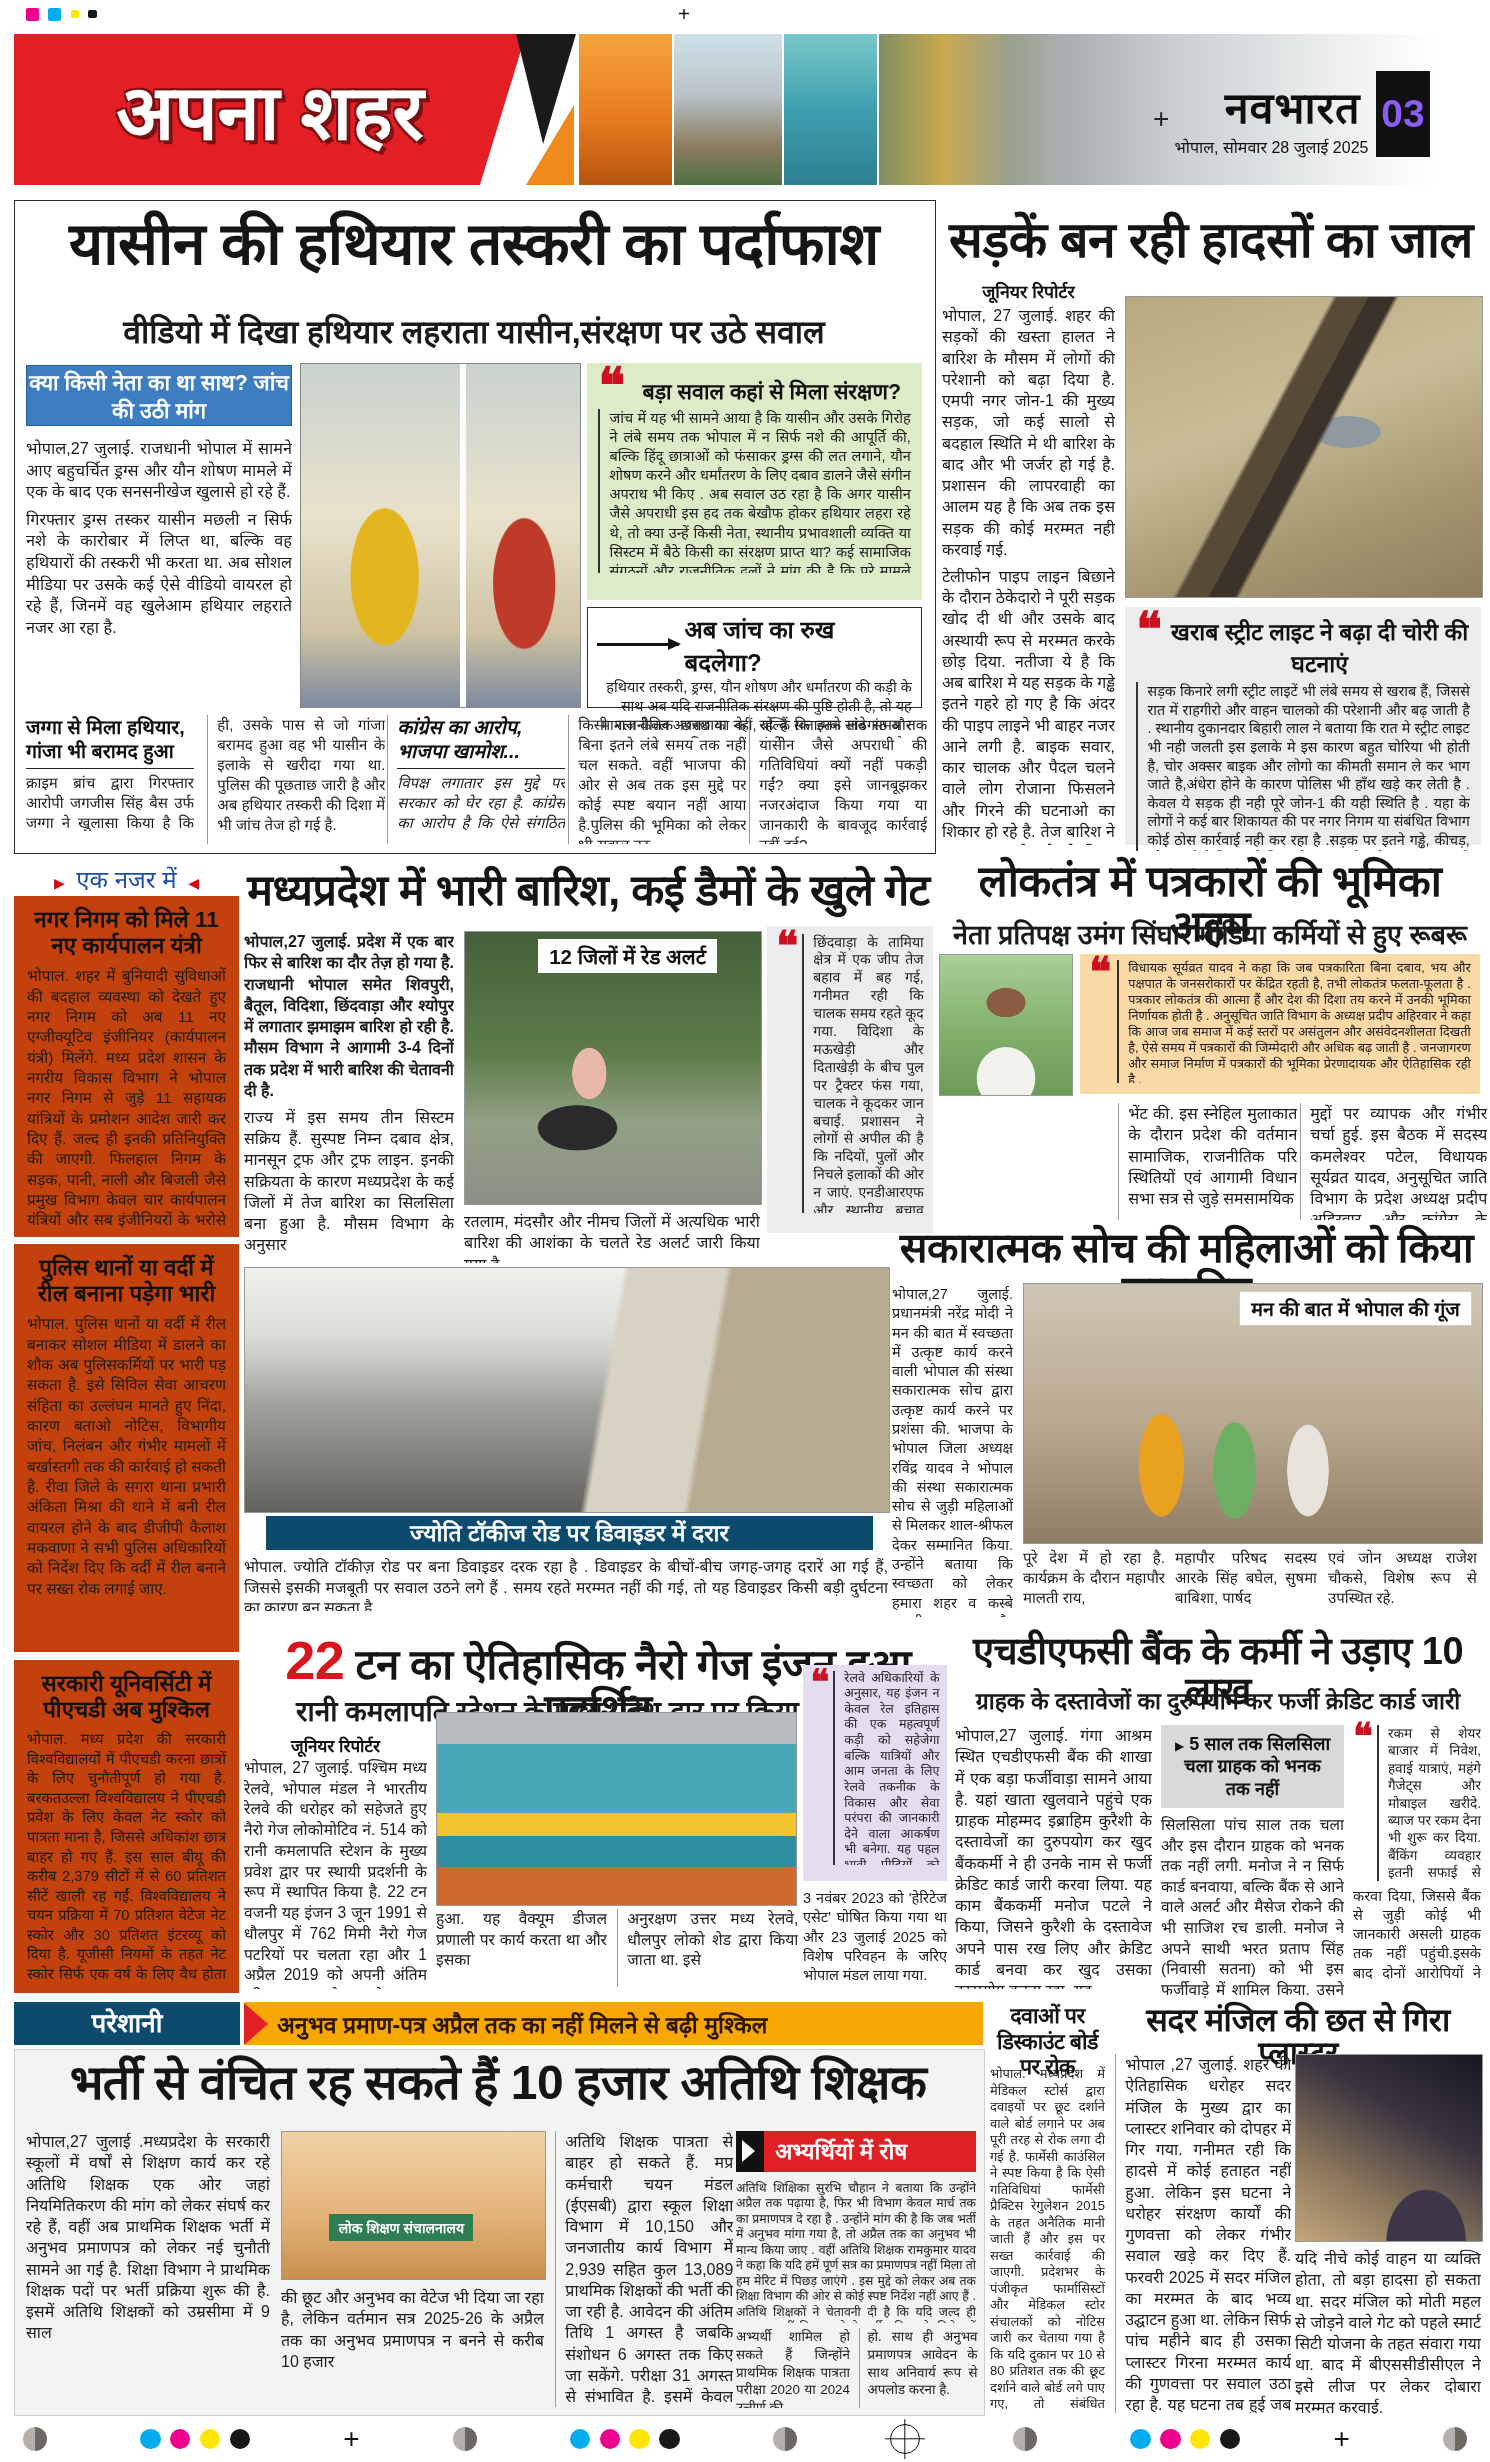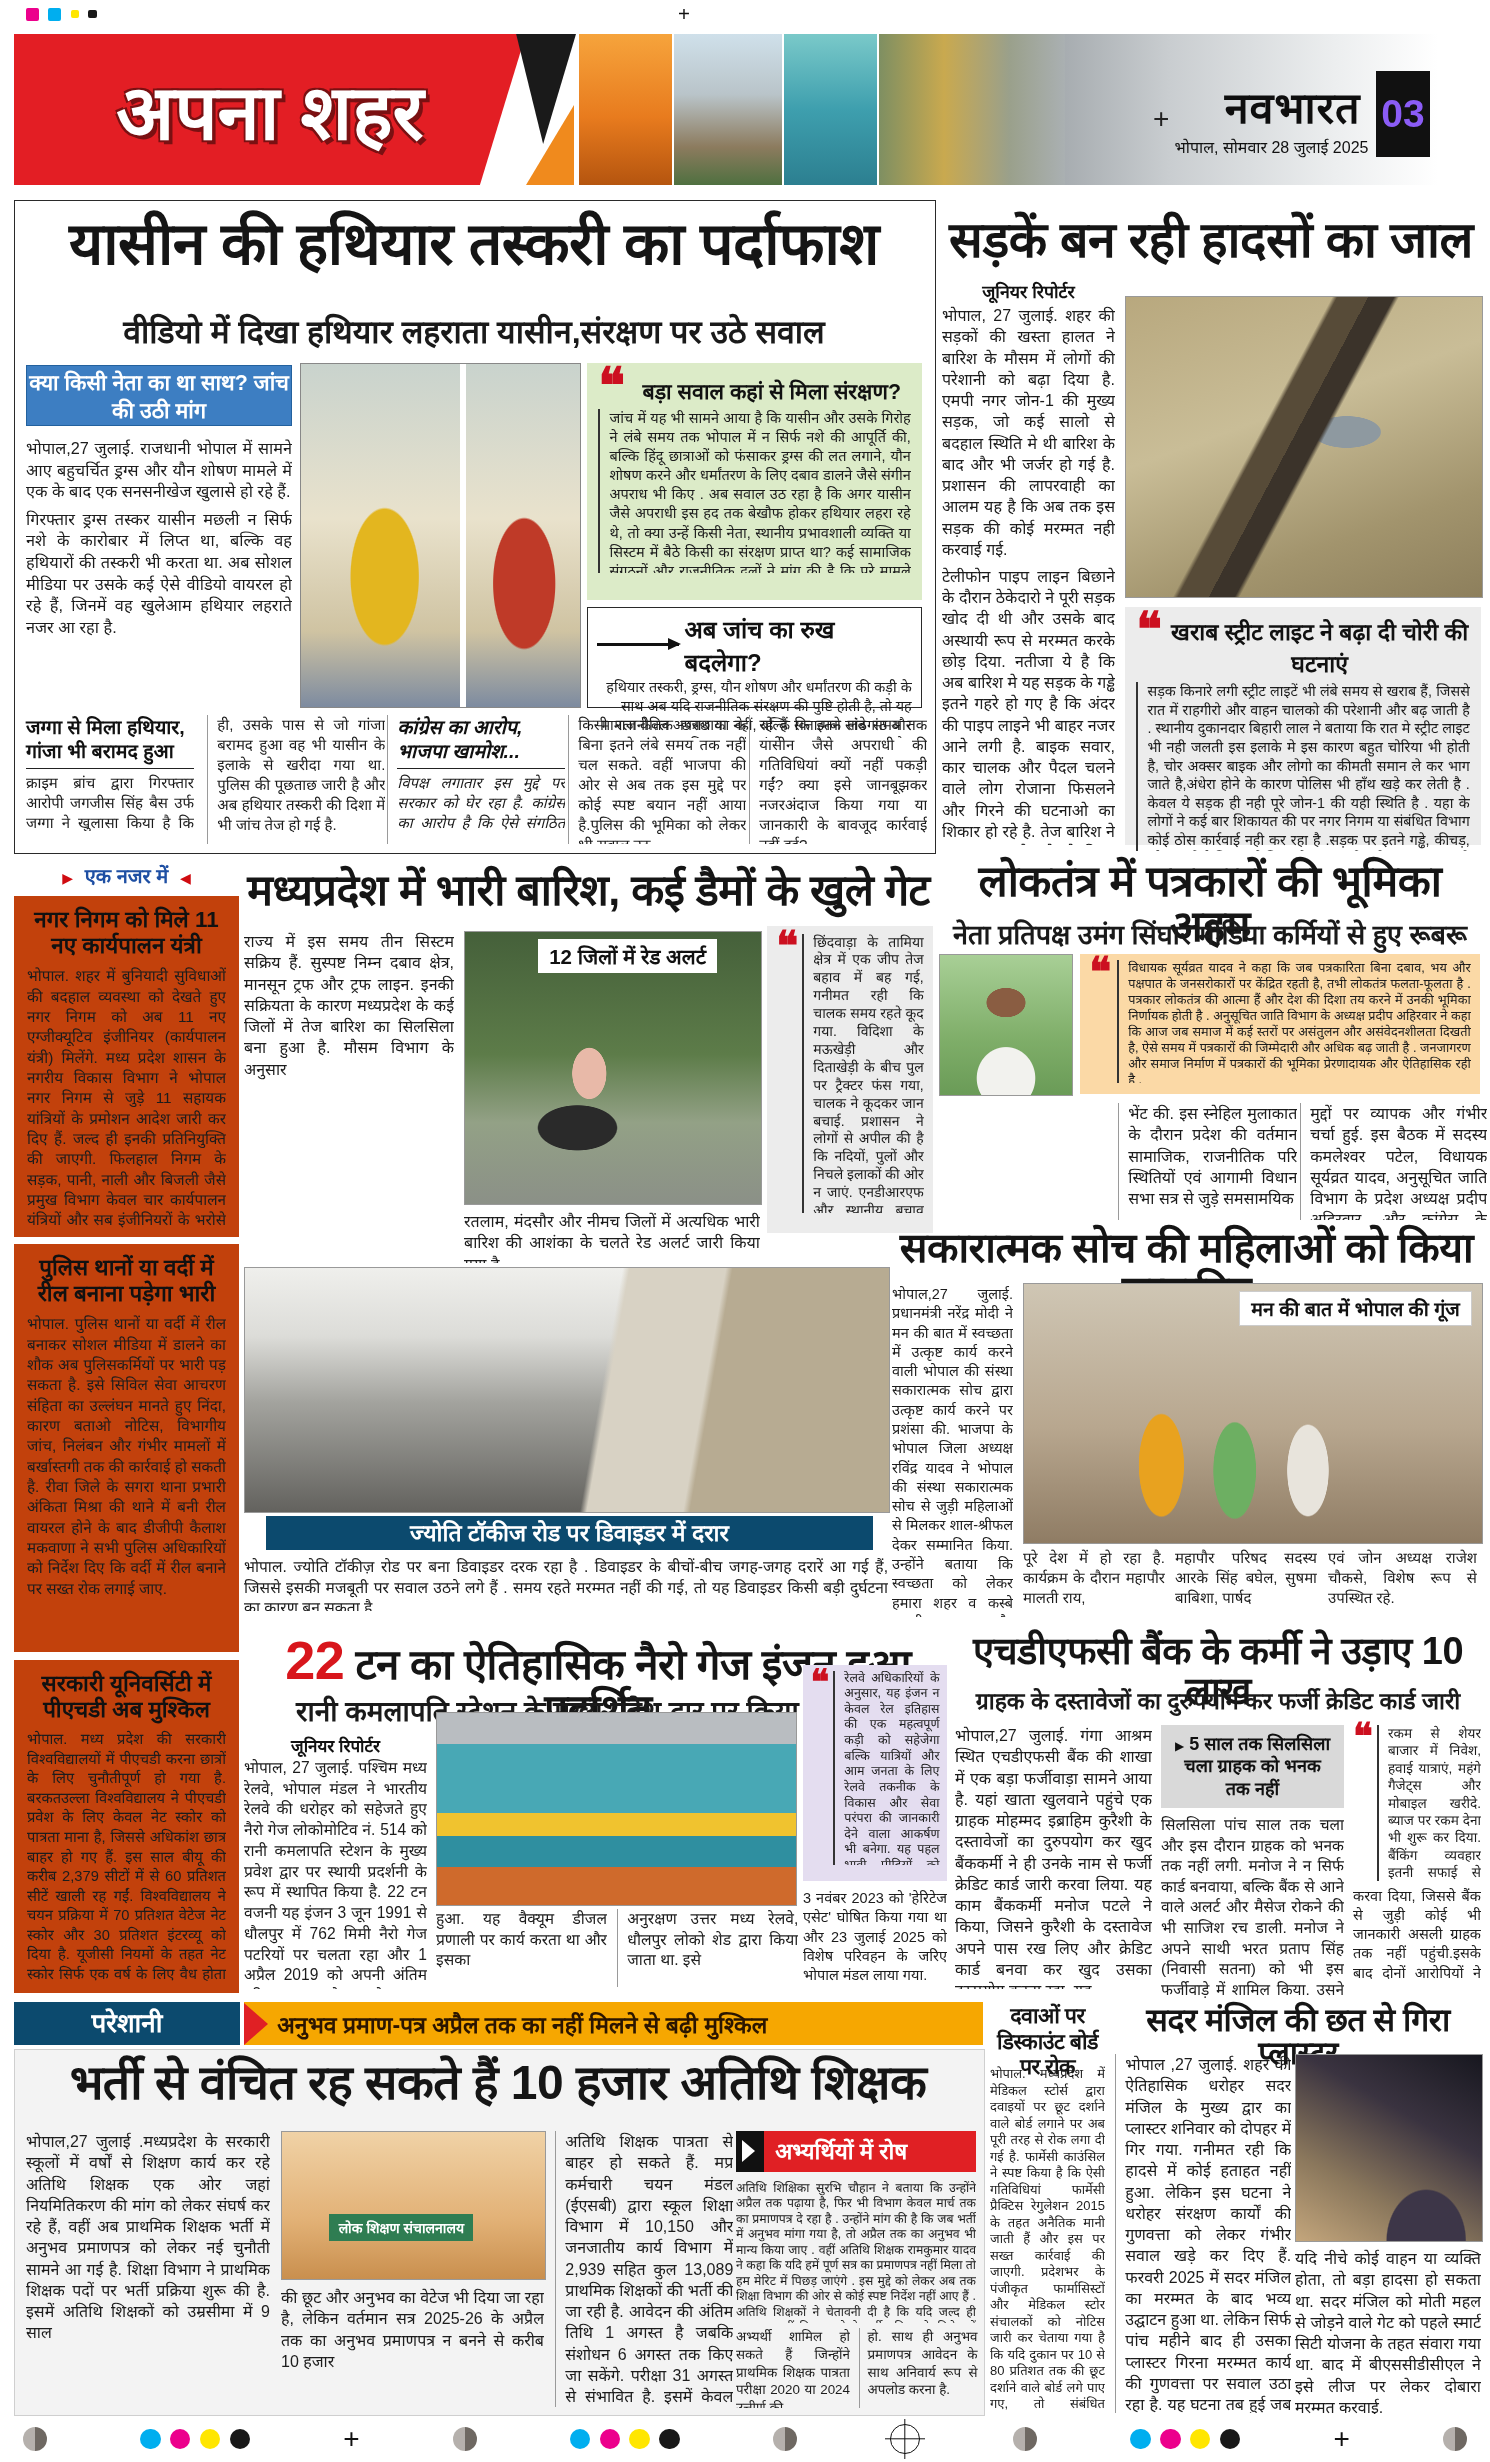--- a/index.html
+++ b/index.html
@@ -114,38 +114,39 @@
   <div class="abs" style="left:1125px;top:607px;width:356px;height:238px;background:#ececec;padding:7.5px 11.2px;box-sizing:border-box;">
     <div style="display:flex;align-items:flex-start;gap:7.5px;">
       <span class="qmark" style="font-size:48px;">❝</span>
       <span style="font-weight:900;font-size:23px;color:#111;flex:1;text-align:center;">खराब स्ट्रीट लाइट ने बढ़ा दी चोरी की घटनाएं</span>
     </div>
     <div class="bodytext qbody" style="font-size:14.3px;line-height:1.3;margin-top:3.7px;height:169px;">सड़क किनारे लगी स्ट्रीट लाइटें भी लंबे समय से खराब हैं, जिससे रात में राहगीरो और वाहन चालको की परेशानी और बढ़ जाती है . स्थानीय दुकानदार बिहारी लाल ने बताया कि रात मे स्ट्रीट लाइट भी नही जलती इस इलाके मे इस कारण बहुत चोरिया भी होती है, चोर अक्सर बाइक और लोगो का कीमती समान ले कर भाग जाते है,अंधेरा होने के कारण पोलिस भी हाँथ खड़े कर लेती है . केवल ये सड़क ही नही पूरे जोन-1 की यही स्थिति है . यहा के लोगों ने कई बार शिकायत की पर नगर निगम या संबंधित विभाग कोई ठोस कार्रवाई नही कर रहा है .सड़क पर इतने गड्ढे, कीचड़, और गंदगी है कि घर से निकलने का मन ही नही करता, राजधानी की ये हालत है तो प्रदेश का क्या हाल होगा .</div>
   </div>
 
   <div class="abs" style="left:14px;top:862px;width:225px;text-align:center;">
     <span style="color:#d00b10;font-size:14px;">▶</span>
-    <span style="color:#1e4fa3;font-weight:700;font-size:20px;padding:0 7.5px;">एक नजर में</span>
+    <span style="color:#1e4fa3;font-weight:400;font-size:24px;padding:0 7.5px;">एक नजर में</span>
     <span style="color:#d00b10;font-size:14px;">◀</span>
   </div>
   <div class="abs card" style="left:14px;top:896px;width:225px;height:341px;">
     <h3>नगर निगम को मिले 11 नए कार्यपालन यंत्री</h3>
     <div class="bodytext" style="font-size:15.3px;height:263px;">भोपाल. शहर में बुनियादी सुविधाओं की बदहाल व्यवस्था को देखते हुए नगर निगम को अब 11 नए एग्जीक्यूटिव इंजीनियर (कार्यपालन यंत्री) मिलेंगे. मध्य प्रदेश शासन के नगरीय विकास विभाग ने भोपाल नगर निगम से जुड़े 11 सहायक यांत्रियों के प्रमोशन आदेश जारी कर दिए हैं. जल्द ही इनकी प्रतिनियुक्ति की जाएगी. फिलहाल निगम के सड़क, पानी, नाली और बिजली जैसे प्रमुख विभाग केवल चार कार्यपालन यंत्रियों और सब इंजीनियरों के भरोसे चल रहे थे.</div>
   </div>
   <div class="abs card" style="left:14px;top:1244px;width:225px;height:408px;">
     <h3>पुलिस थानों या वर्दी में रील बनाना पड़ेगा भारी</h3>
     <div class="bodytext" style="font-size:15.3px;height:328px;">भोपाल. पुलिस थानों या वर्दी में रील बनाकर सोशल मीडिया में डालने का शौक अब पुलिसकर्मियों पर भारी पड़ सकता है. इसे सिविल सेवा आचरण संहिता का उल्लंघन मानते हुए निंदा, कारण बताओ नोटिस, विभागीय जांच, निलंबन और गंभीर मामलों में बर्खास्तगी तक की कार्रवाई हो सकती है. रीवा जिले के सगरा थाना प्रभारी अंकिता मिश्रा की थाने में बनी रील वायरल होने के बाद डीजीपी कैलाश मकवाणा ने सभी पुलिस अधिकारियों को निर्देश दिए कि वर्दी में रील बनाने पर सख्त रोक लगाई जाए.</div>
   </div>
   <div class="abs card" style="left:14px;top:1660px;width:225px;height:333px;">
     <h3>सरकारी यूनिवर्सिटी में पीएचडी अब मुश्किल</h3>
     <div class="bodytext" style="font-size:14.7px;height:253px;">भोपाल. मध्य प्रदेश की सरकारी विश्वविद्यालयों में पीएचडी करना छात्रों के लिए चुनौतीपूर्ण हो गया है. बरकतउल्ला विश्वविद्यालय ने पीएचडी प्रवेश के लिए केवल नेट स्कोर को पात्रता माना है, जिससे अधिकांश छात्र बाहर हो गए हैं. इस साल बीयू की करीब 2,379 सीटों में से 60 प्रतिशत सीटें खाली रह गईं. विश्वविद्यालय ने चयन प्रक्रिया में 70 प्रतिशत वेटेज नेट स्कोर और 30 प्रतिशत इंटरव्यू को दिया है. यूजीसी नियमों के तहत नेट स्कोर सिर्फ एक वर्ष के लिए वैध होता है.</div>
   </div>
 
   <div class="abs hl" style="left:244px;top:868px;width:689px;font-size:43px;">मध्यप्रदेश में भारी बारिश, कई डैमों के खुले गेट</div>
   <div class="abs bodytext" style="left:244px;top:931px;width:210px;height:326px;font-size:16px;">
+    <p style="font-weight:700;">भोपाल,27 जुलाई. प्रदेश में एक बार फिर से बारिश का दौर तेज़ हो गया है. राजधानी भोपाल समेत शिवपुरी, बैतूल, विदिशा, छिंदवाड़ा और श्योपुर में लगातार झमाझम बारिश हो रही है. मौसम विभाग ने आगामी 3-4 दिनों तक प्रदेश में भारी बारिश की चेतावनी दी है.</p>
     <p>राज्य में इस समय तीन सिस्टम सक्रिय हैं. सुस्पष्ट निम्न दबाव क्षेत्र, मानसून ट्रफ और ट्रफ लाइन. इनकी सक्रियता के कारण मध्यप्रदेश के कई जिलों में तेज बारिश का सिलसिला बना हुआ है. मौसम विभाग के अनुसार</p>
   </div>
   <div class="photo" style="left:464px;top:931px;width:296px;height:272px;border:0.9px solid #999;background:
     radial-gradient(ellipse 65px 37px at 38% 72%, #2a2a2a 0 60%, transparent 62%),
     radial-gradient(ellipse 28px 42px at 42% 52%, #e8b9a8 0 60%, transparent 62%),
     linear-gradient(180deg,#45603a 0%,#5d7c49 45%,#93a186 70%,#8b9087 100%);">
   </div>
   <div class="whitelabel" style="left:538px;top:939px;font-size:20.5px;">12 जिलों में रेड अलर्ट</div>
   <div class="abs bodytext" style="left:464px;top:1211px;width:296px;height:52px;font-size:16px;">रतलाम, मंदसौर और नीमच जिलों में अत्यधिक भारी बारिश की आशंका के चलते रेड अलर्ट जारी किया गया है.</div>
   <div class="abs" style="left:767px;top:926px;width:166px;height:307px;background:#ececec;padding:7.5px 9.3px;box-sizing:border-box;">

